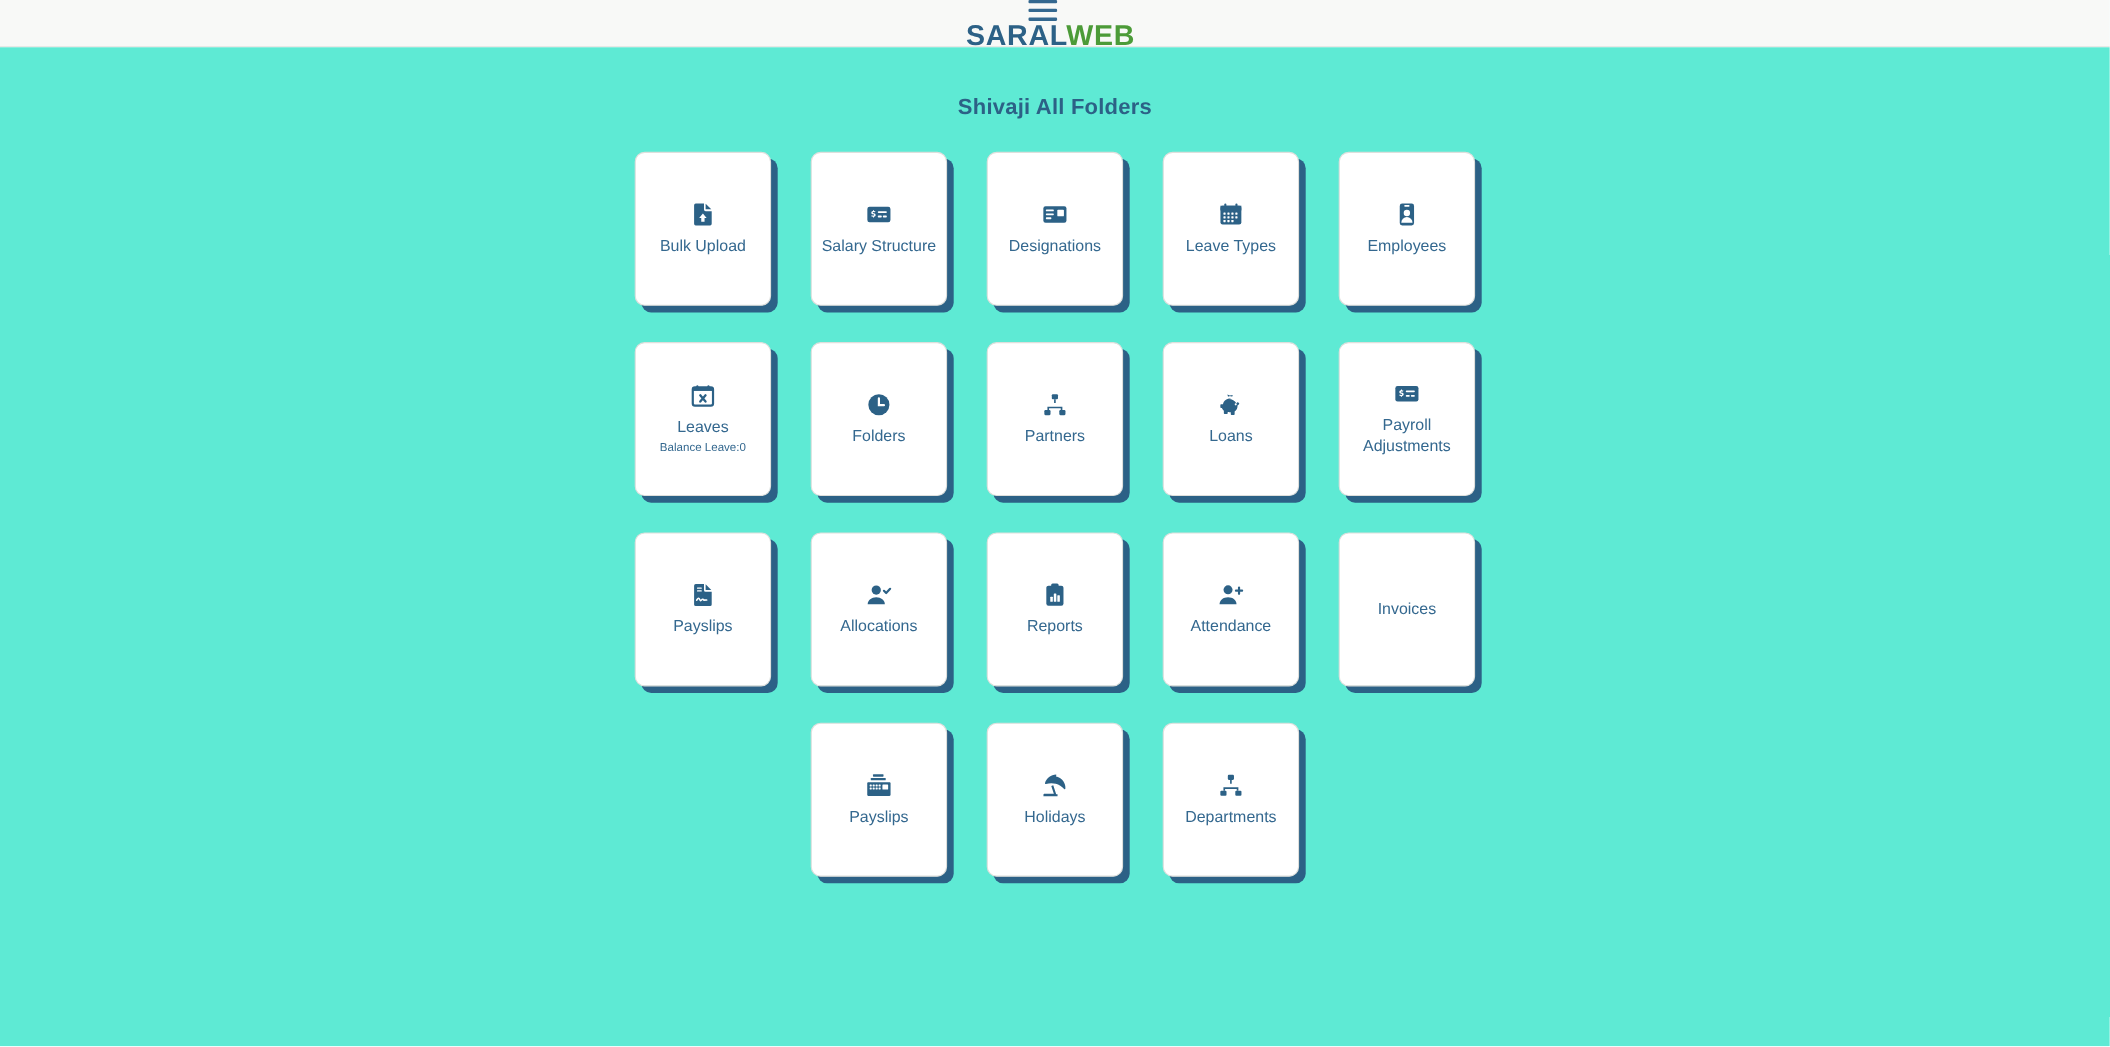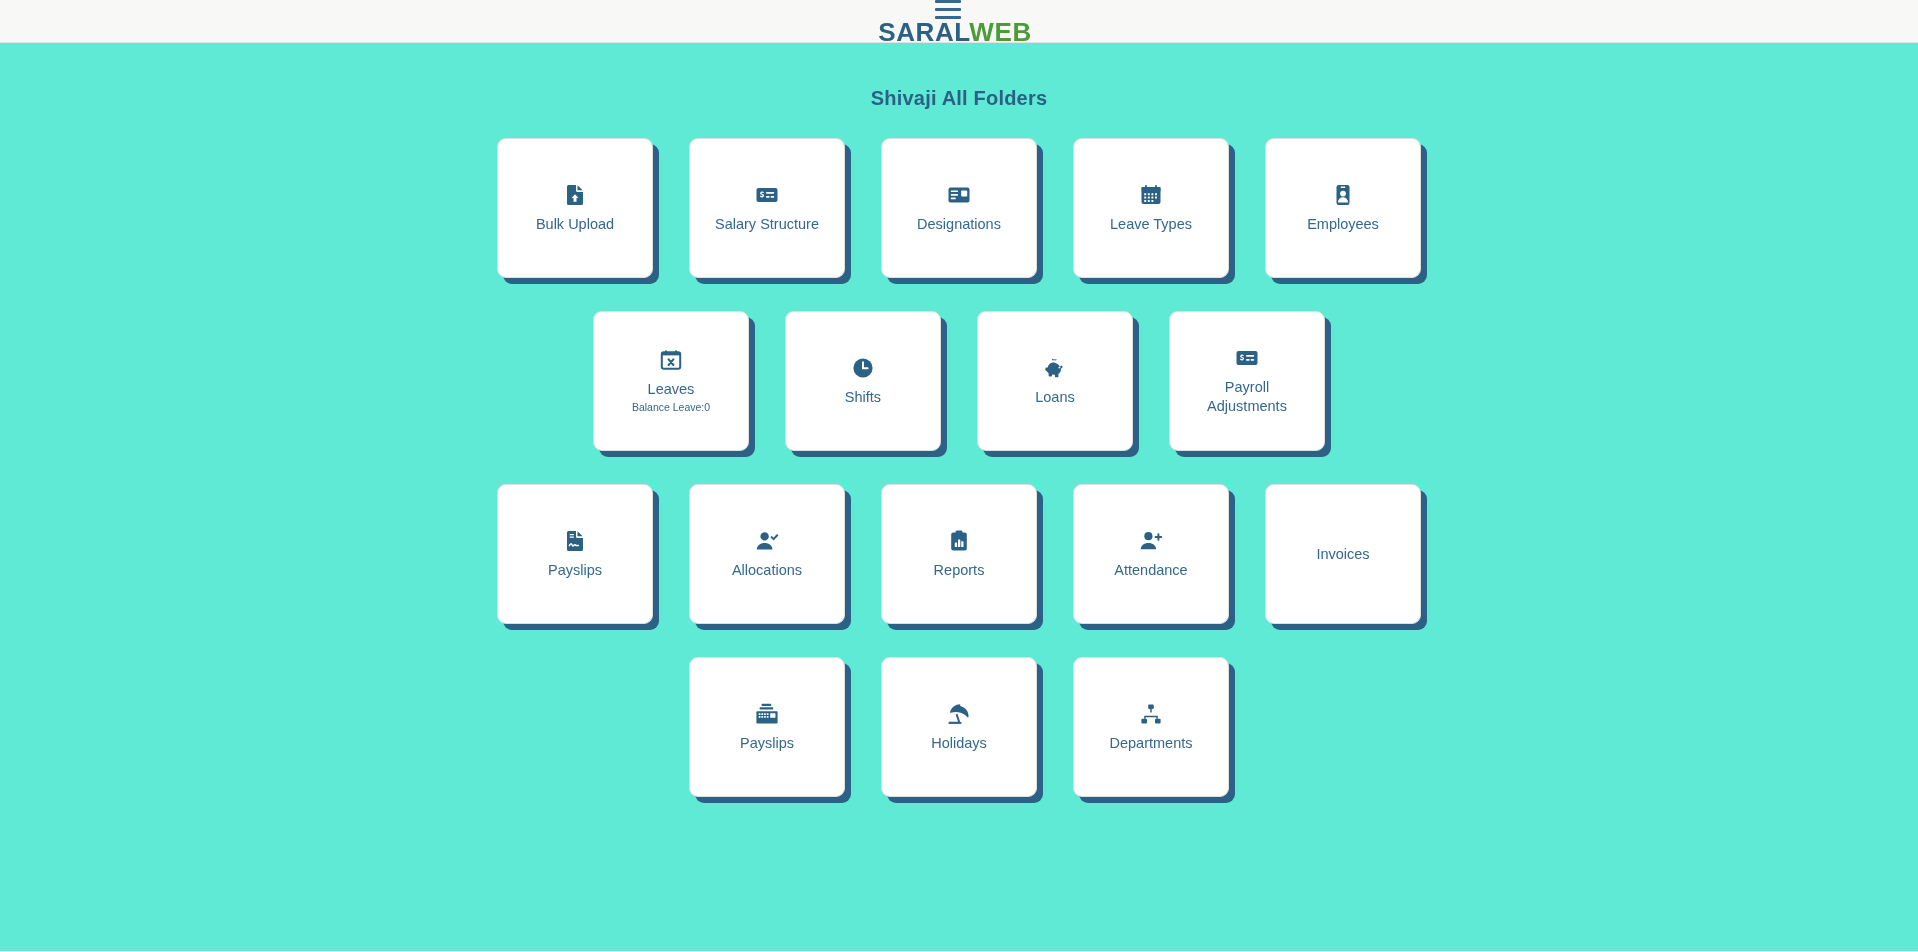--- a/index.html
+++ b/index.html
@@ -90,21 +90,21 @@
   }
   .grid-row {
     display: flex;
     justify-content: center;
     gap: 36px;
   }
 
   
   .card {
     position: relative;
-    width: 156px;
+    width: 124px;
     height: 140px;
     background: #ffffff;
     border: 1px solid #dedfdc;
     border-radius: 9px;
     box-shadow: 6px 6px 0 0 #2c6186;
     display: flex;
     flex-direction: column;
     align-items: center;
     justify-content: center;
     cursor: pointer;
@@ -259,23 +259,34 @@
         <span class="card-sub">Balance Leave:0</span>
       </div>
 
       <div class="card">
         <span class="card-icon">
           <svg width="24" height="24" viewBox="0 0 24 24">
             <circle cx="12" cy="12" r="9.6" fill="#2c6186"></circle>
             <path d="M12 6.2v6.1h4.6" stroke="#ffffff" stroke-width="2" stroke-linecap="round" fill="none"></path>
           </svg>
         </span>
-        <span class="card-label">Shifts</span>
-      </div>
-
+        <span class="card-label">Folders</span>
+      </div>
+
+      <div class="card">
+        <span class="card-icon">
+          <svg width="24" height="24" viewBox="0 0 24 24" fill="#2c6186">
+            <rect x="9.2" y="2.4" width="5.6" height="4.6" rx="1"></rect>
+            <rect x="2.4" y="16.8" width="5.6" height="4.6" rx="1"></rect>
+            <rect x="16" y="16.8" width="5.6" height="4.6" rx="1"></rect>
+            <path d="M11.25 7v3.4h1.5V7zM5.2 16.8v-3.1h13.6v3.1h-1.5v-1.6H6.7v1.6z"></path>
+          </svg>
+        </span>
+        <span class="card-label">Partners</span>
+      </div>
 
       <div class="card">
         <span class="card-icon">
           <svg width="24" height="24" viewBox="0 0 24 24" fill="#2c6186">
             <path d="M9.4 4.6c1.1-.5 2.6-.5 3.7 0l.6-1.4-2.7.3-2.2-.9z"></path>
             <path d="M12.4 6.1c-4.1 0-7.1 2.4-7.6 5.3H3.3c-.5 0-.9.4-.9.9v1.8c0 .5.4.9.9.9h.5c.4.9 1 1.7 1.8 2.3v2.2c0 .5.4.9.9.9h1.7c.5 0 .9-.4.9-.9v-.9c.5.1 1 .1 1.5.1h1.3v1.7c0 .5.4.9.9.9h1.7c.5 0 .9-.4.9-.9v-2.4c1.6-1.1 2.6-2.8 2.6-4.7 0-.2 0-.4 0-.6l1.4-1.2c.3-.3.3-.7 0-1l-1-1-1.5 1.2c-1.2-2.3-3.8-3.9-6.9-3.9z"></path>
             <circle cx="16.4" cy="11.6" r="0.95" fill="#ffffff"></circle>
           </svg>
         </span>
         <span class="card-label">Loans</span>

